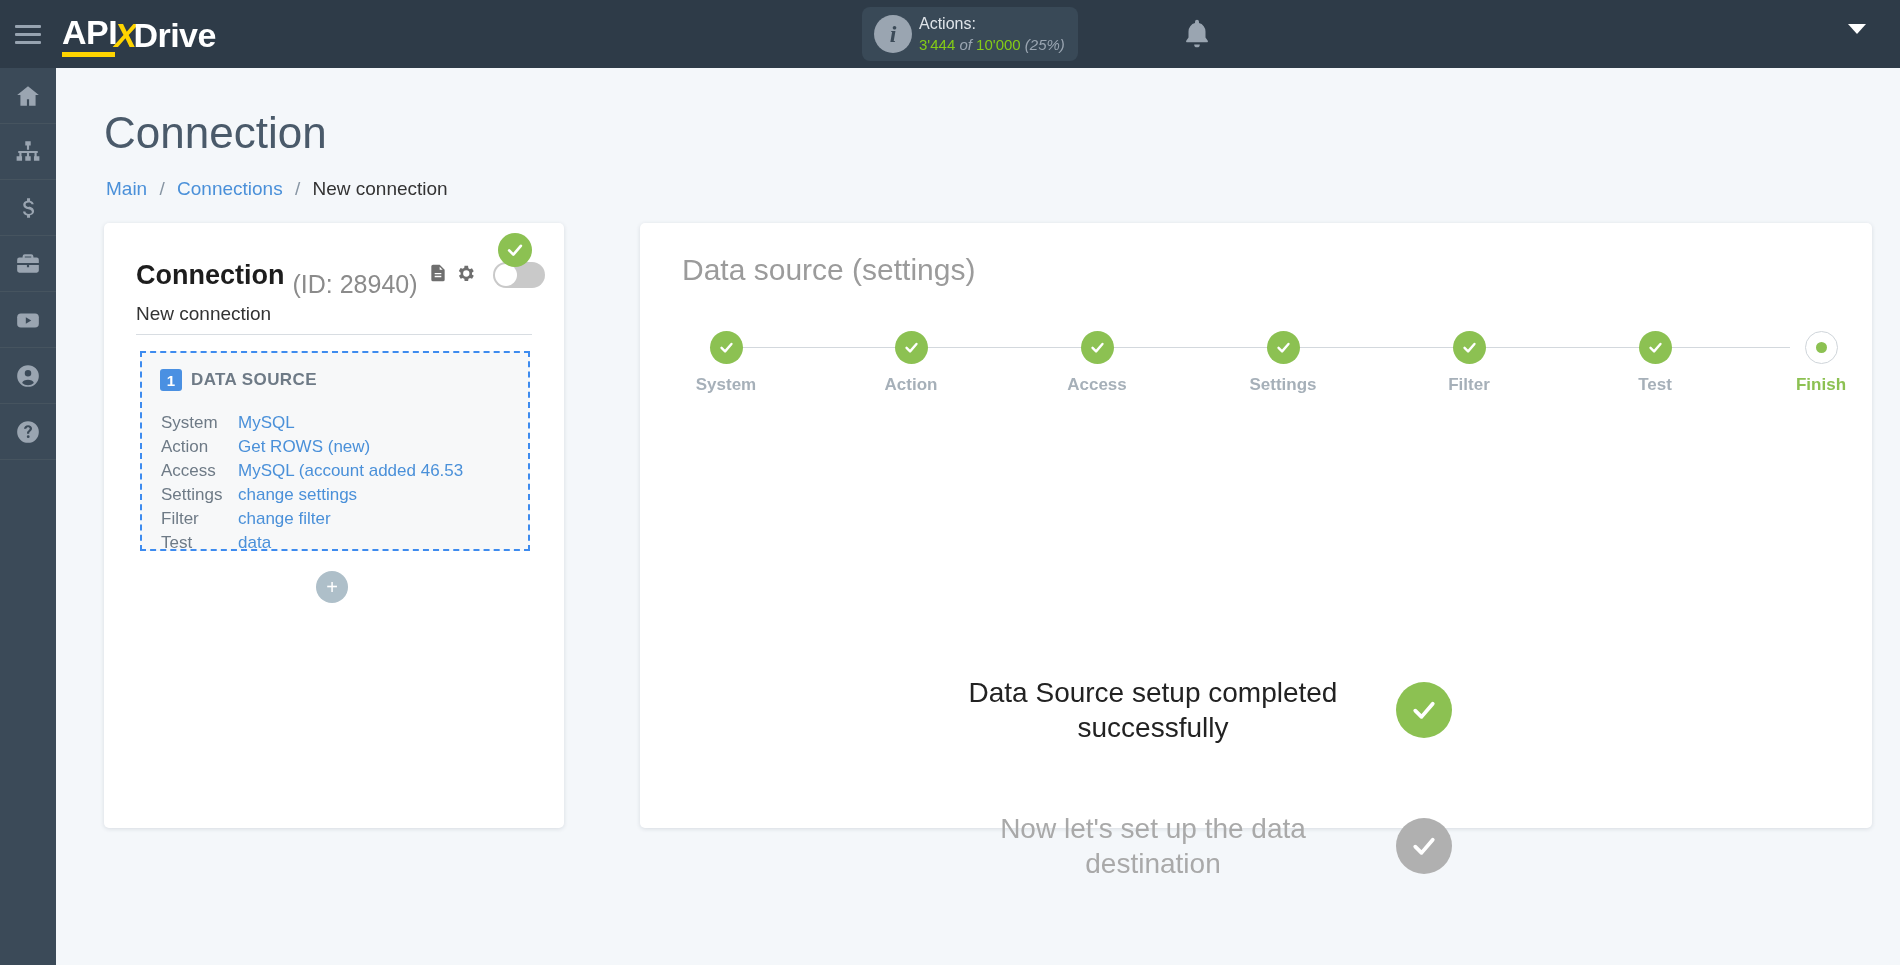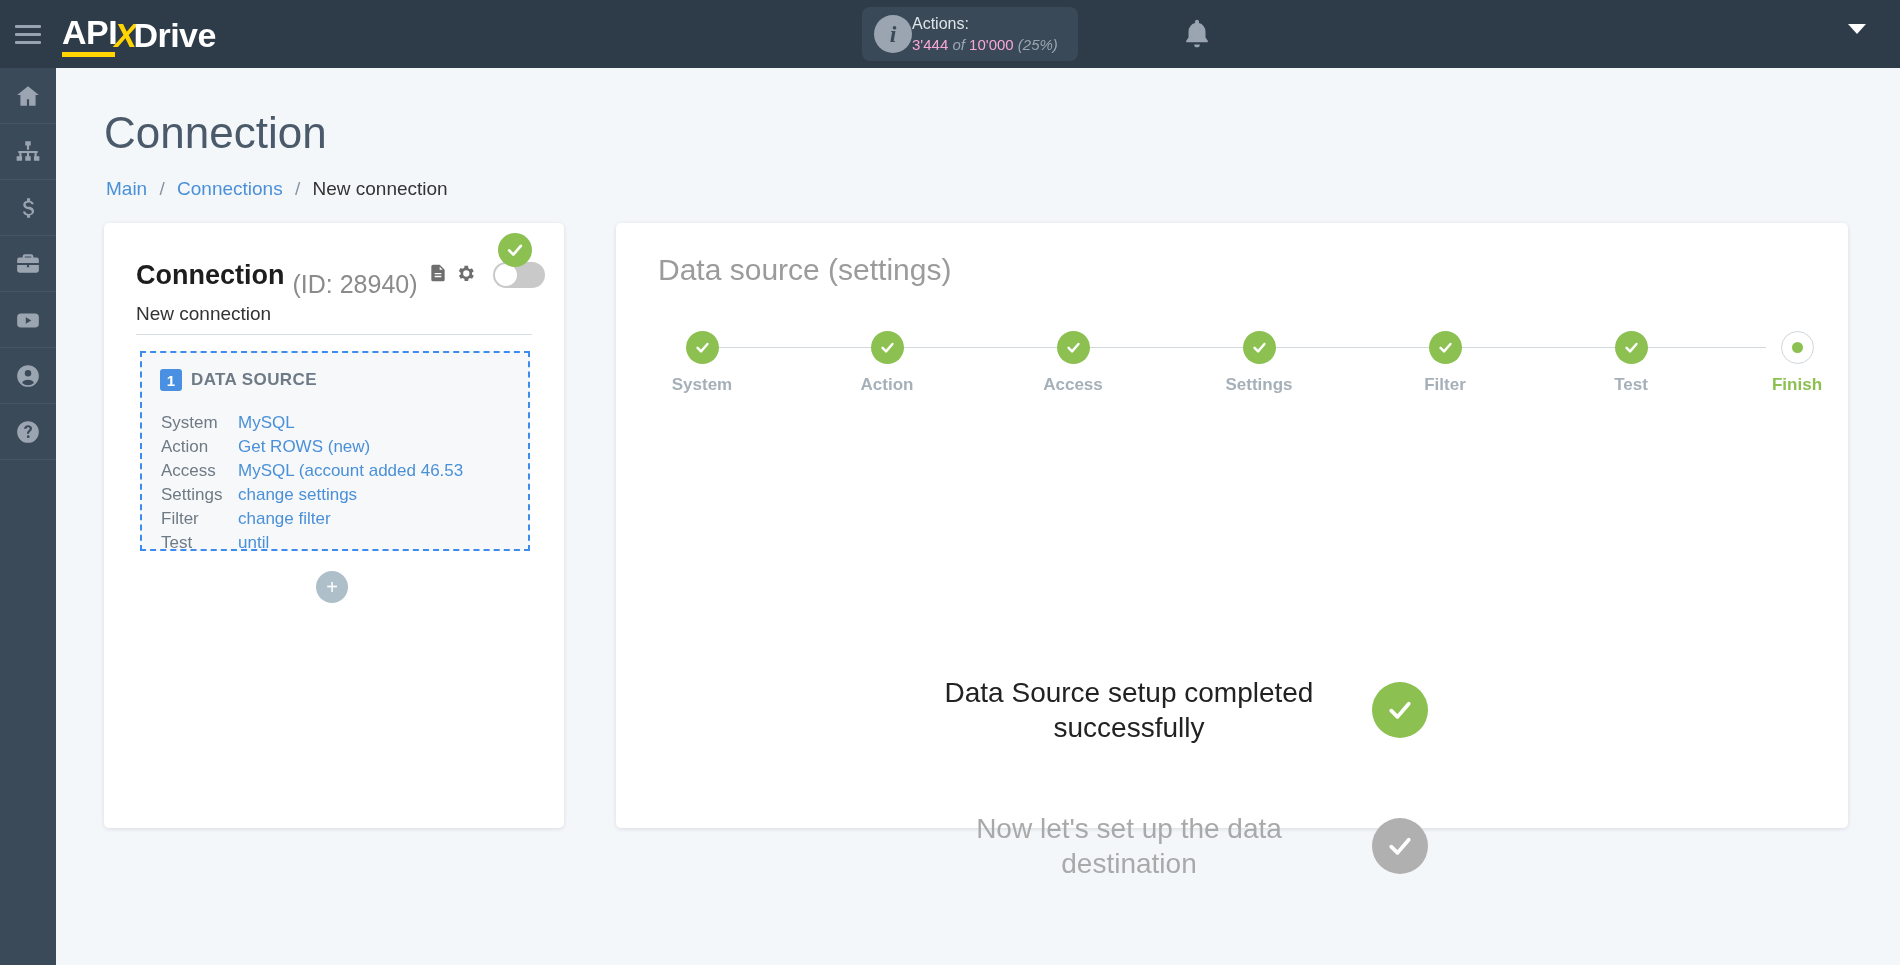--- a/index.html
+++ b/index.html
@@ -45,24 +45,24 @@
     background: #394957; border-radius: 8px;
     display: flex; align-items: center; padding-left: 12px;
   }
   .info-circle {
     width: 38px; height: 38px; border-radius: 50%;
     background: #9aa5b1; color: #3b4a58;
     display: flex; align-items: center; justify-content: center;
     font-size: 24px; font-weight: bold; font-family: "Liberation Serif", serif;
     font-style: italic; flex: none;
   }
-  .actions-text { margin-left: 0; line-height: 1.28; }
+  .actions-text { margin-left: 7px; line-height: 1.28; }
   .actions-title { color: #dfe4e9; font-size: 16px; }
   .actions-stat { font-size: 15px; color: #9aa5b1; font-style: italic; }
-  .actions-stat b { color: #f9a8d4; font-weight: normal; font-style: normal; }
+  .actions-stat b { color: #84cc16; font-weight: normal; font-style: normal; }
 
   .bell {
     position: absolute; left: 1180px; top: 16px;
     width: 34px; height: 36px; cursor: pointer;
   }
 
   .user-block {
     position: absolute; left: 1275px; top: 9px;
     display: flex; align-items: center; cursor: pointer;
   }
@@ -180,21 +180,21 @@
   .add-btn {
     position: absolute; left: 212px; top: 348px;
     width: 32px; height: 32px; border-radius: 50%;
     background: #aebfc9; color: #ffffff;
     display: flex; align-items: center; justify-content: center;
     font-size: 20px; line-height: 1; cursor: pointer;
   }
 
   
   .card-right {
-    position: absolute; left: 560px; top: 155px;
+    position: absolute; left: 584px; top: 155px;
     width: 1232px; height: 605px;
     background: #ffffff; border-radius: 5px;
     box-shadow: 0 1px 4px rgba(40,60,80,.14);
   }
   .panel-title {
     position: absolute; left: 42px; top: 30px;
     font-size: 30px; color: #222;
   }
   .panel-title span { color: #9b9b9b; }
 
@@ -368,21 +368,21 @@
         <div class="ds-row">
           <span class="ds-key">Settings</span>
           <span class="ds-val">change settings</span>
         </div>
         <div class="ds-row">
           <span class="ds-key">Filter</span>
           <span class="ds-val">change filter</span>
         </div>
         <div class="ds-row">
           <span class="ds-key">Test</span>
-          <span class="ds-val">until</span>
+          <span class="ds-val">data</span>
         </div>
       </div>
     </div>
 
     <div class="badge-check">
       <svg width="20" height="20" viewBox="0 0 24 24" fill="none" stroke="#ffffff" stroke-width="3.2" stroke-linecap="round" stroke-linejoin="round">
           <path d="M5 12.5 10 17.5 19 7"></path>
         </svg>
     </div>
 

